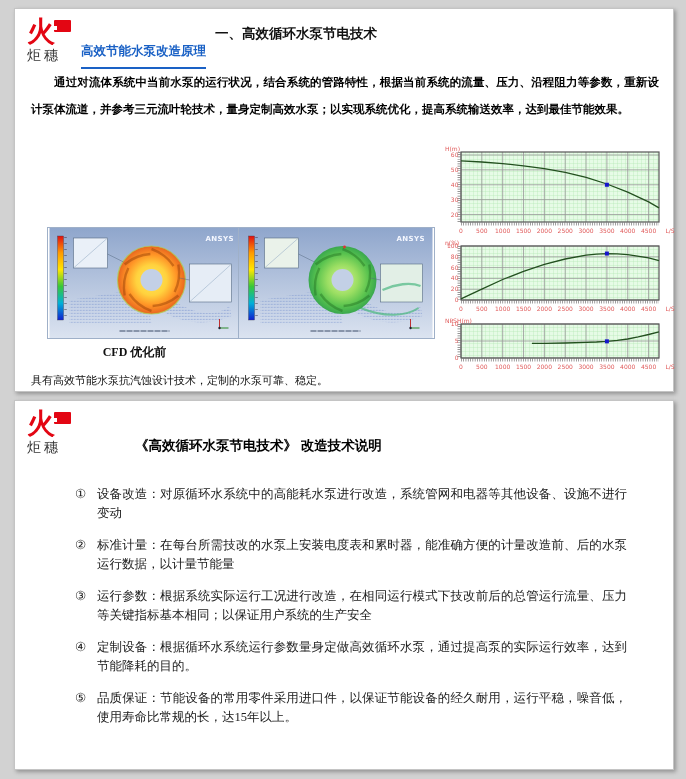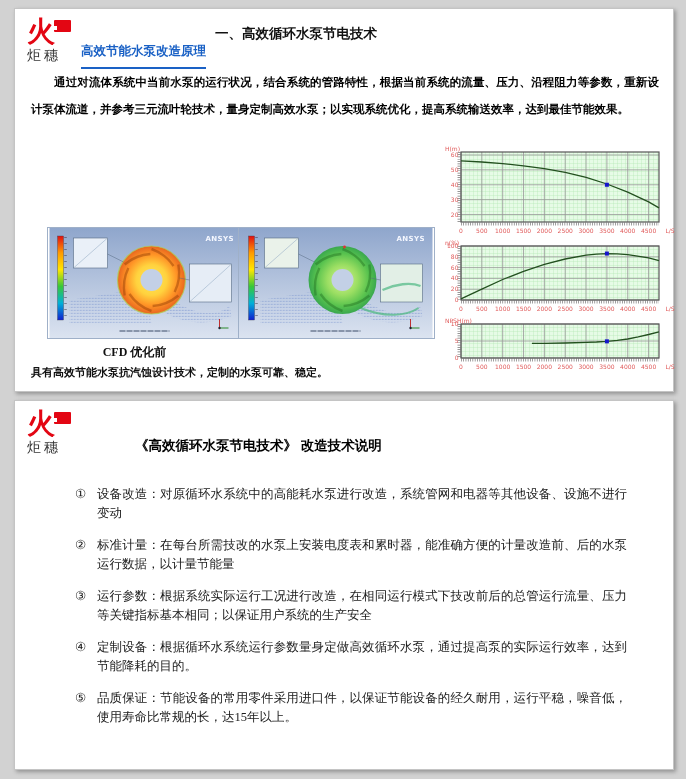--- a/index.html
+++ b/index.html
@@ -18,21 +18,21 @@
     color:#000;line-height:27px;text-indent:2em;text-align:justify;}
   .p1-left{position:absolute;left:16px;top:112px;width:400px;font-size:11px;color:#1c1c1c;
     line-height:18.5px;text-indent:2em;text-align:justify;font-family:"Liberation Serif",serif;}
   .cfd-row{position:absolute;left:20px;top:218px;width:398px;display:flex;gap:4px;}
   .cfd-fig{width:175px;padding-left:12px;}
   .cfd-fig svg{display:block;width:195px;height:110px;border:1px solid #9fb0c8;}
   .cfd-cap{text-align:center;font-size:12px;font-weight:bold;color:#111;margin-top:5px;
     font-family:"Liberation Serif",serif;}
   .ansys{fill:#f4f7ff;font-size:7px;font-weight:bold;letter-spacing:.4px;
     font-family:"DejaVu Sans",sans-serif;}
-  .p1-foot{position:absolute;left:16px;top:356px;font-size:11px;font-weight:bold;color:#111;}
+  .p1-foot{position:absolute;left:16px;top:364px;font-size:11px;font-weight:normal;color:#111;}
   .charts{position:absolute;left:430px;top:134px;width:228px;}
   .chart-block{margin-bottom:2px;}
   .charts svg text{font-size:6px;fill:#e05a5a;font-family:"DejaVu Sans",sans-serif;}
   .p2-title{position:absolute;left:120px;top:36px;font-size:13.5px;font-weight:bold;color:#000;}
   .notes{position:absolute;left:60px;top:84px;width:552px;}
   .note-item{display:flex;gap:7px;margin-bottom:13px;font-size:12.5px;line-height:19px;
     color:#1a1a1a;font-family:"Liberation Serif",serif;text-align:justify;}
   .note-num{flex:0 0 15px;}
 </style>
 </head>

